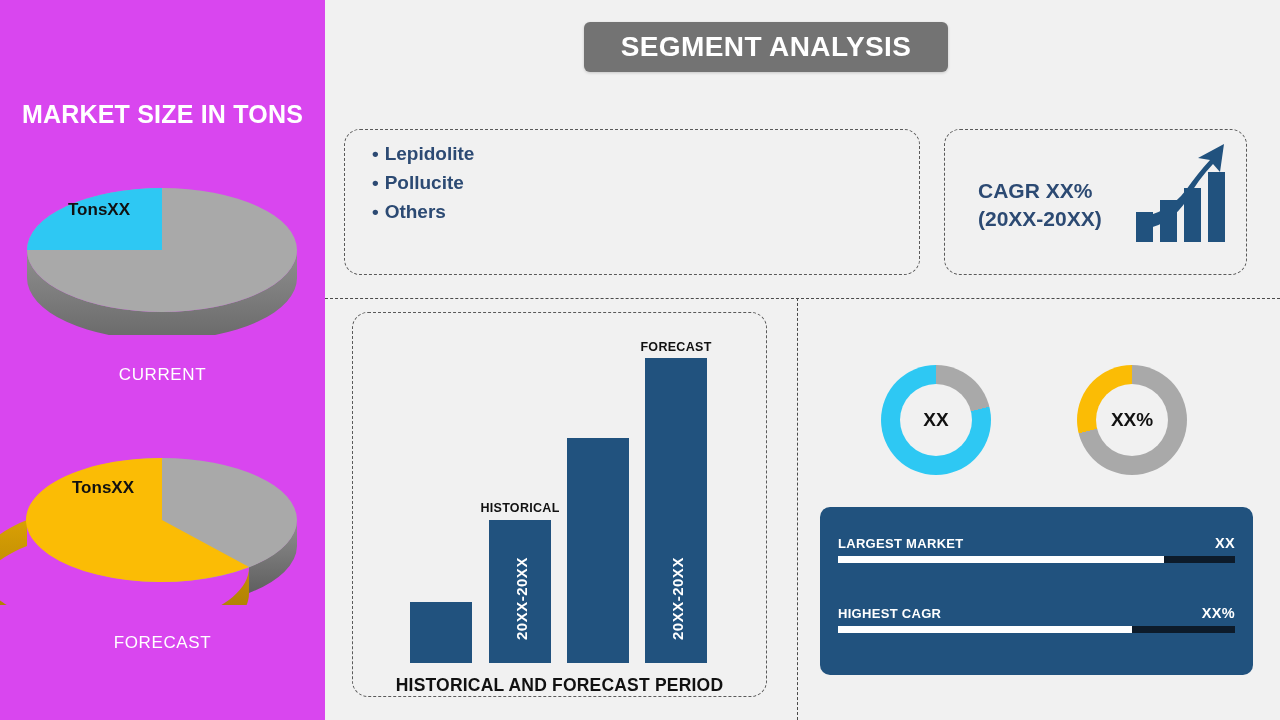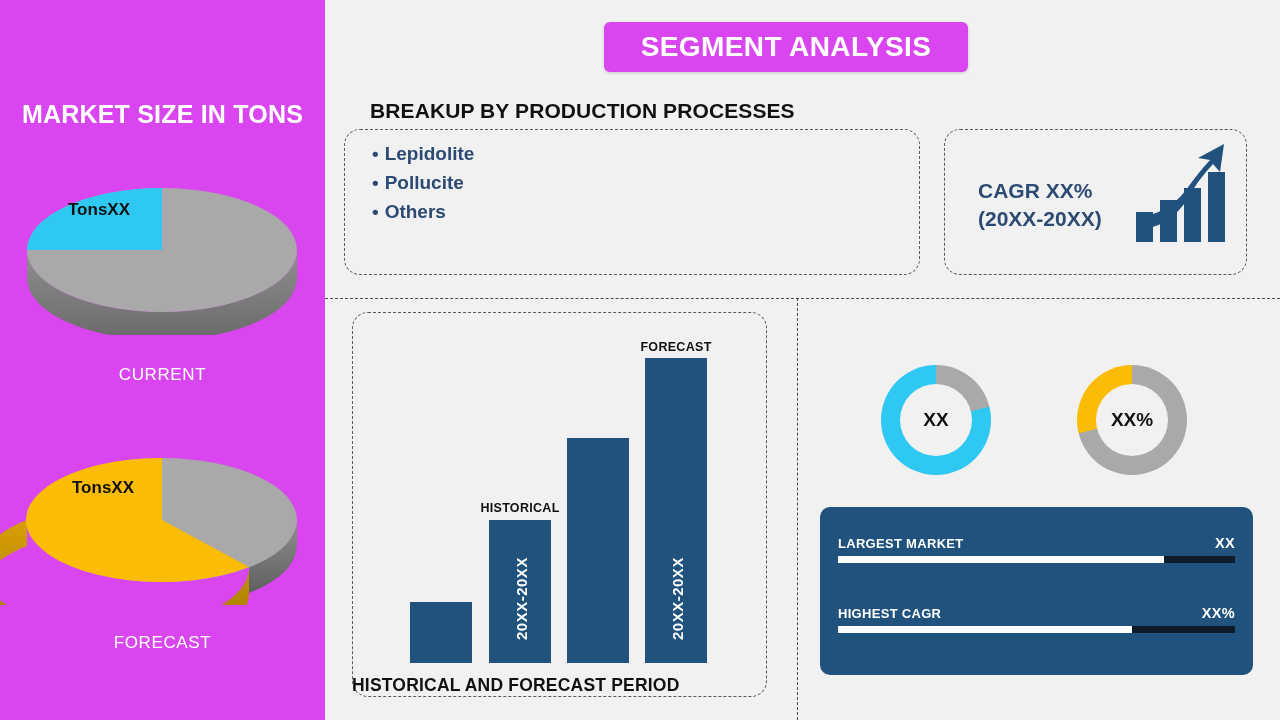--- a/index.html
+++ b/index.html
@@ -26,22 +26,22 @@
     text-align: center; color: #ffffff;
     font-size: 17px; font-weight: normal; letter-spacing: .6px;
   }
   .pie-label {
     position: absolute; color: #111111; font-size: 17px; font-weight: bold;
     pointer-events: none;
   }
 
   
   .header-badge {
-    position: absolute; left: 604px; top: 22px; width: 364px; height: 50px;
-    background: #d946ef; border-radius: 6px;
+    position: absolute; left: 584px; top: 22px; width: 364px; height: 50px;
+    background: #737373; border-radius: 6px;
     display: flex; align-items: center; justify-content: center;
     box-shadow: 0 1px 3px rgba(0,0,0,.18);
   }
   .header-badge span {
     color: #ffffff; font-size: 28px; font-weight: bold; letter-spacing: .4px;
   }
 
   .logo { position: absolute; left: 1128px; top: 10px; height: 40px;
           display: flex; align-items: center; }
   .logo-mark { position: relative; font-size: 28px; font-weight: bold;
@@ -98,21 +98,21 @@
   .bar-vlabel {
     position: absolute; color: #ffffff; font-size: 15px; font-weight: bold;
     letter-spacing: .5px; white-space: nowrap;
     transform-origin: left top; transform: rotate(-90deg);
   }
   .bar-toplabel {
     position: absolute; color: #111111; font-size: 12.5px; font-weight: bold;
     letter-spacing: .3px; white-space: nowrap; text-align: center;
   }
   .chart-caption {
-    position: absolute; left: 352px; top: 675px; width: 415px; 
+    position: absolute; left: 352px; top: 675px; width: 415px; text-align: center;
     color: #111111; font-size: 17.5px; font-weight: bold; letter-spacing: .2px;
   }
 
   
   .donut { position: absolute; width: 110px; height: 110px; border-radius: 50%; }
   .donut-hole {
     position: absolute; left: 50%; top: 50%; transform: translate(-50%,-50%);
     width: 72px; height: 72px; border-radius: 50%; background: #f1f1f1;
     display: flex; align-items: center; justify-content: center;
   }
@@ -190,21 +190,20 @@
       <div class="pie-label" style="left:72px; top:48px;">TonsXX</div>
       <div class="pie-caption" style="margin-top:24px;">FORECAST</div>
     </div>
   </div>
 
   <div class="header-badge">
     <span>SEGMENT ANALYSIS</span>
   </div>
 
 
-  <div class="sec-head" style="left:370px; top:99px;">BREAKUP BY PRODUCTION PROCESSES</div>
   <div class="dashed" style="left:344px; top:129px; width:576px; height:146px;"></div>
   <div class="bullets">
     <div class="bullet">
       <i>•</i><span>Lepidolite</span>
     </div>
     <div class="bullet">
       <i>•</i><span>Pollucite</span>
     </div>
     <div class="bullet">
       <i>•</i><span>Others</span>

